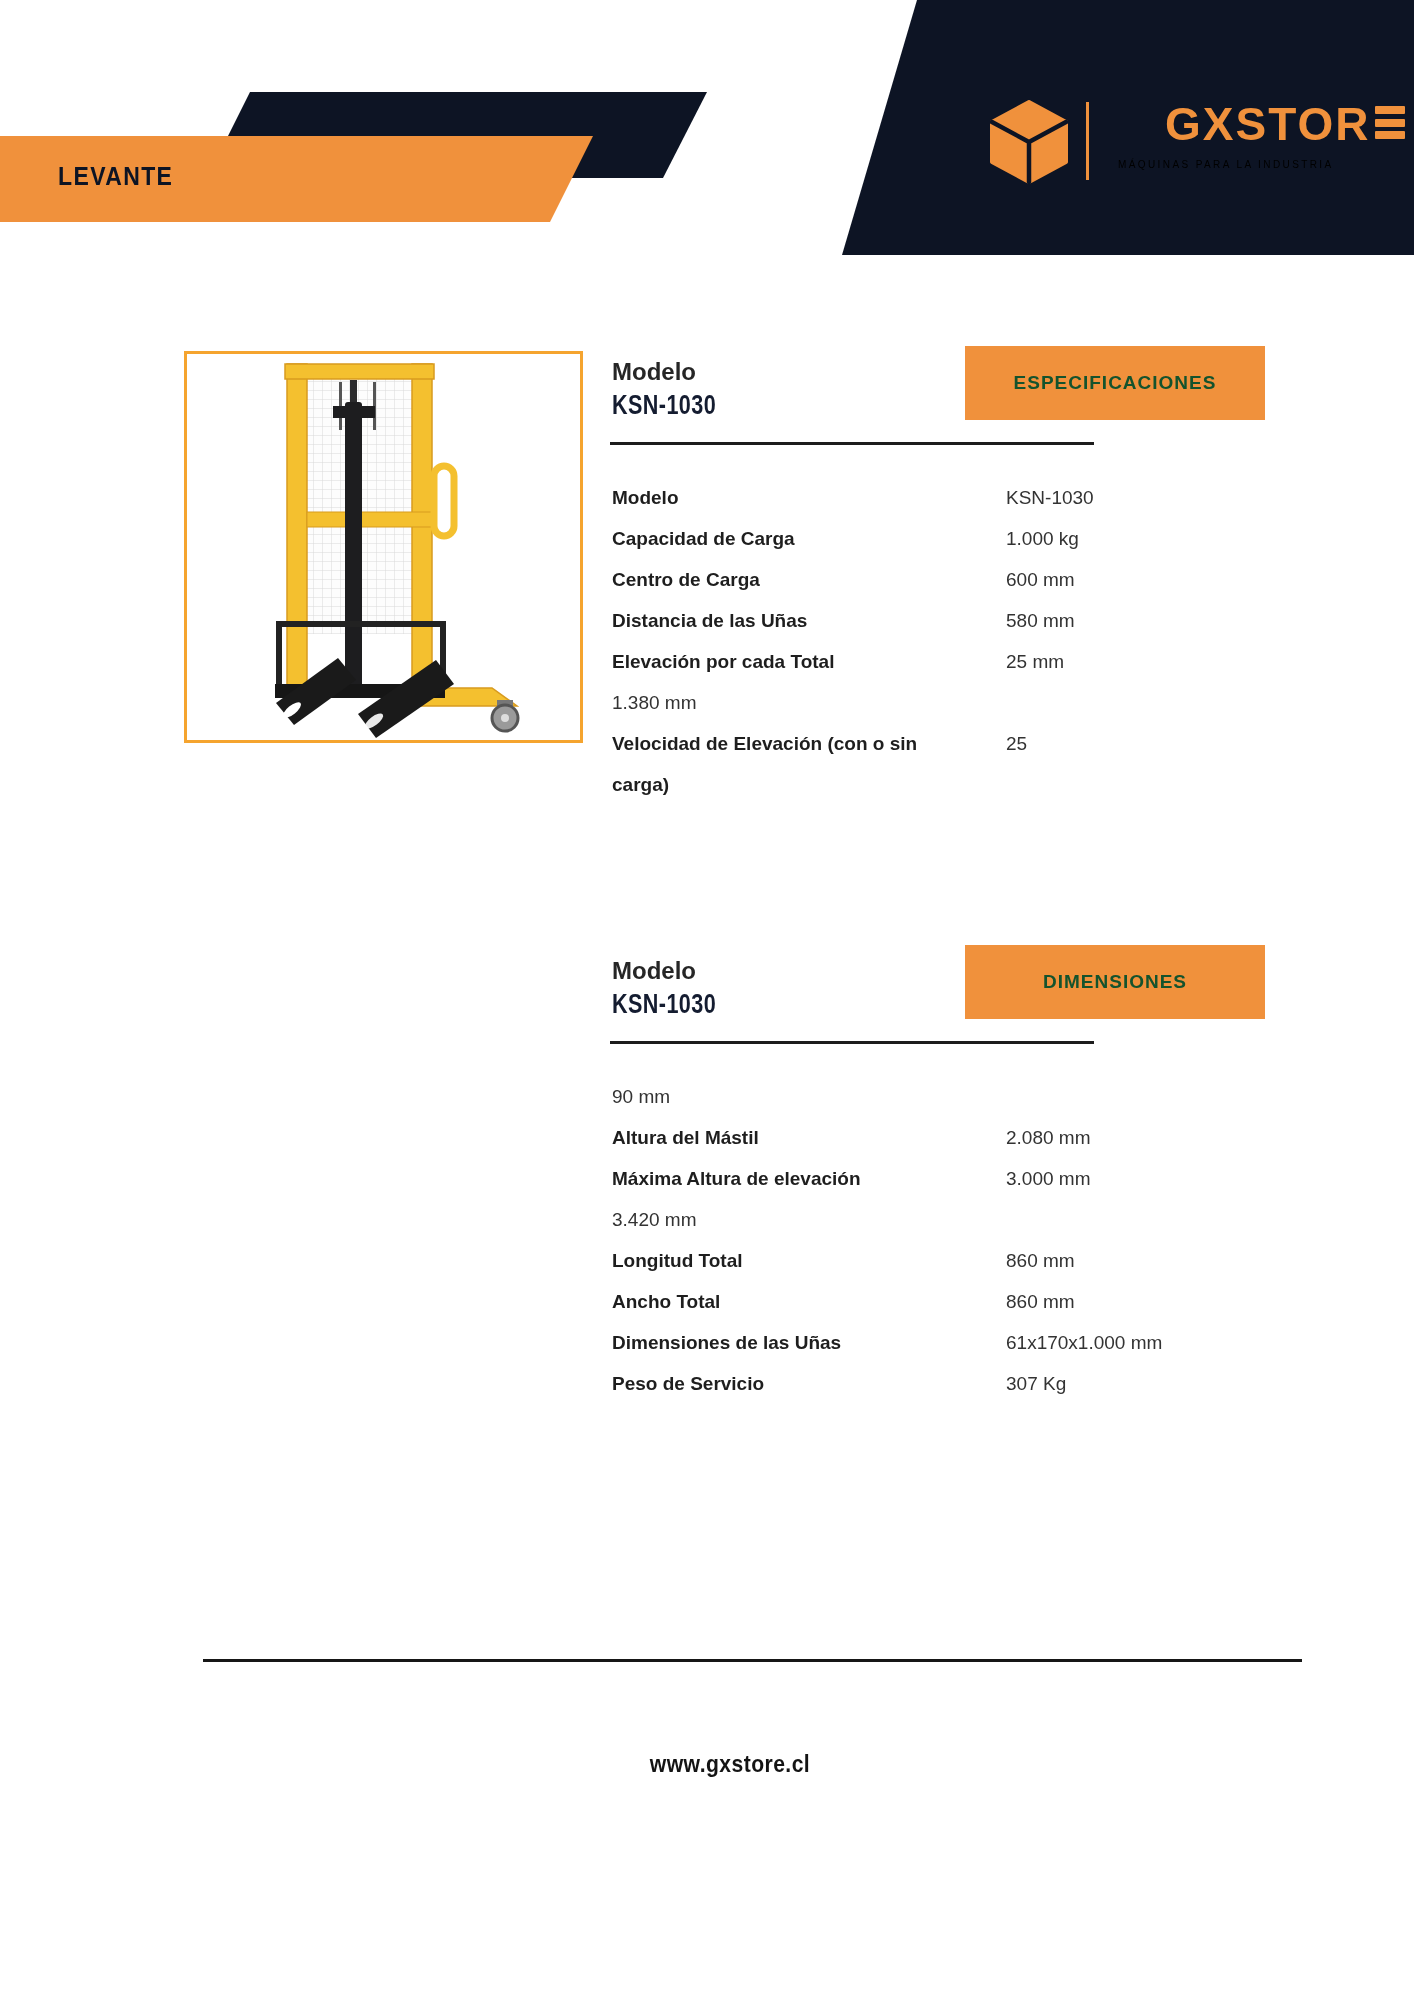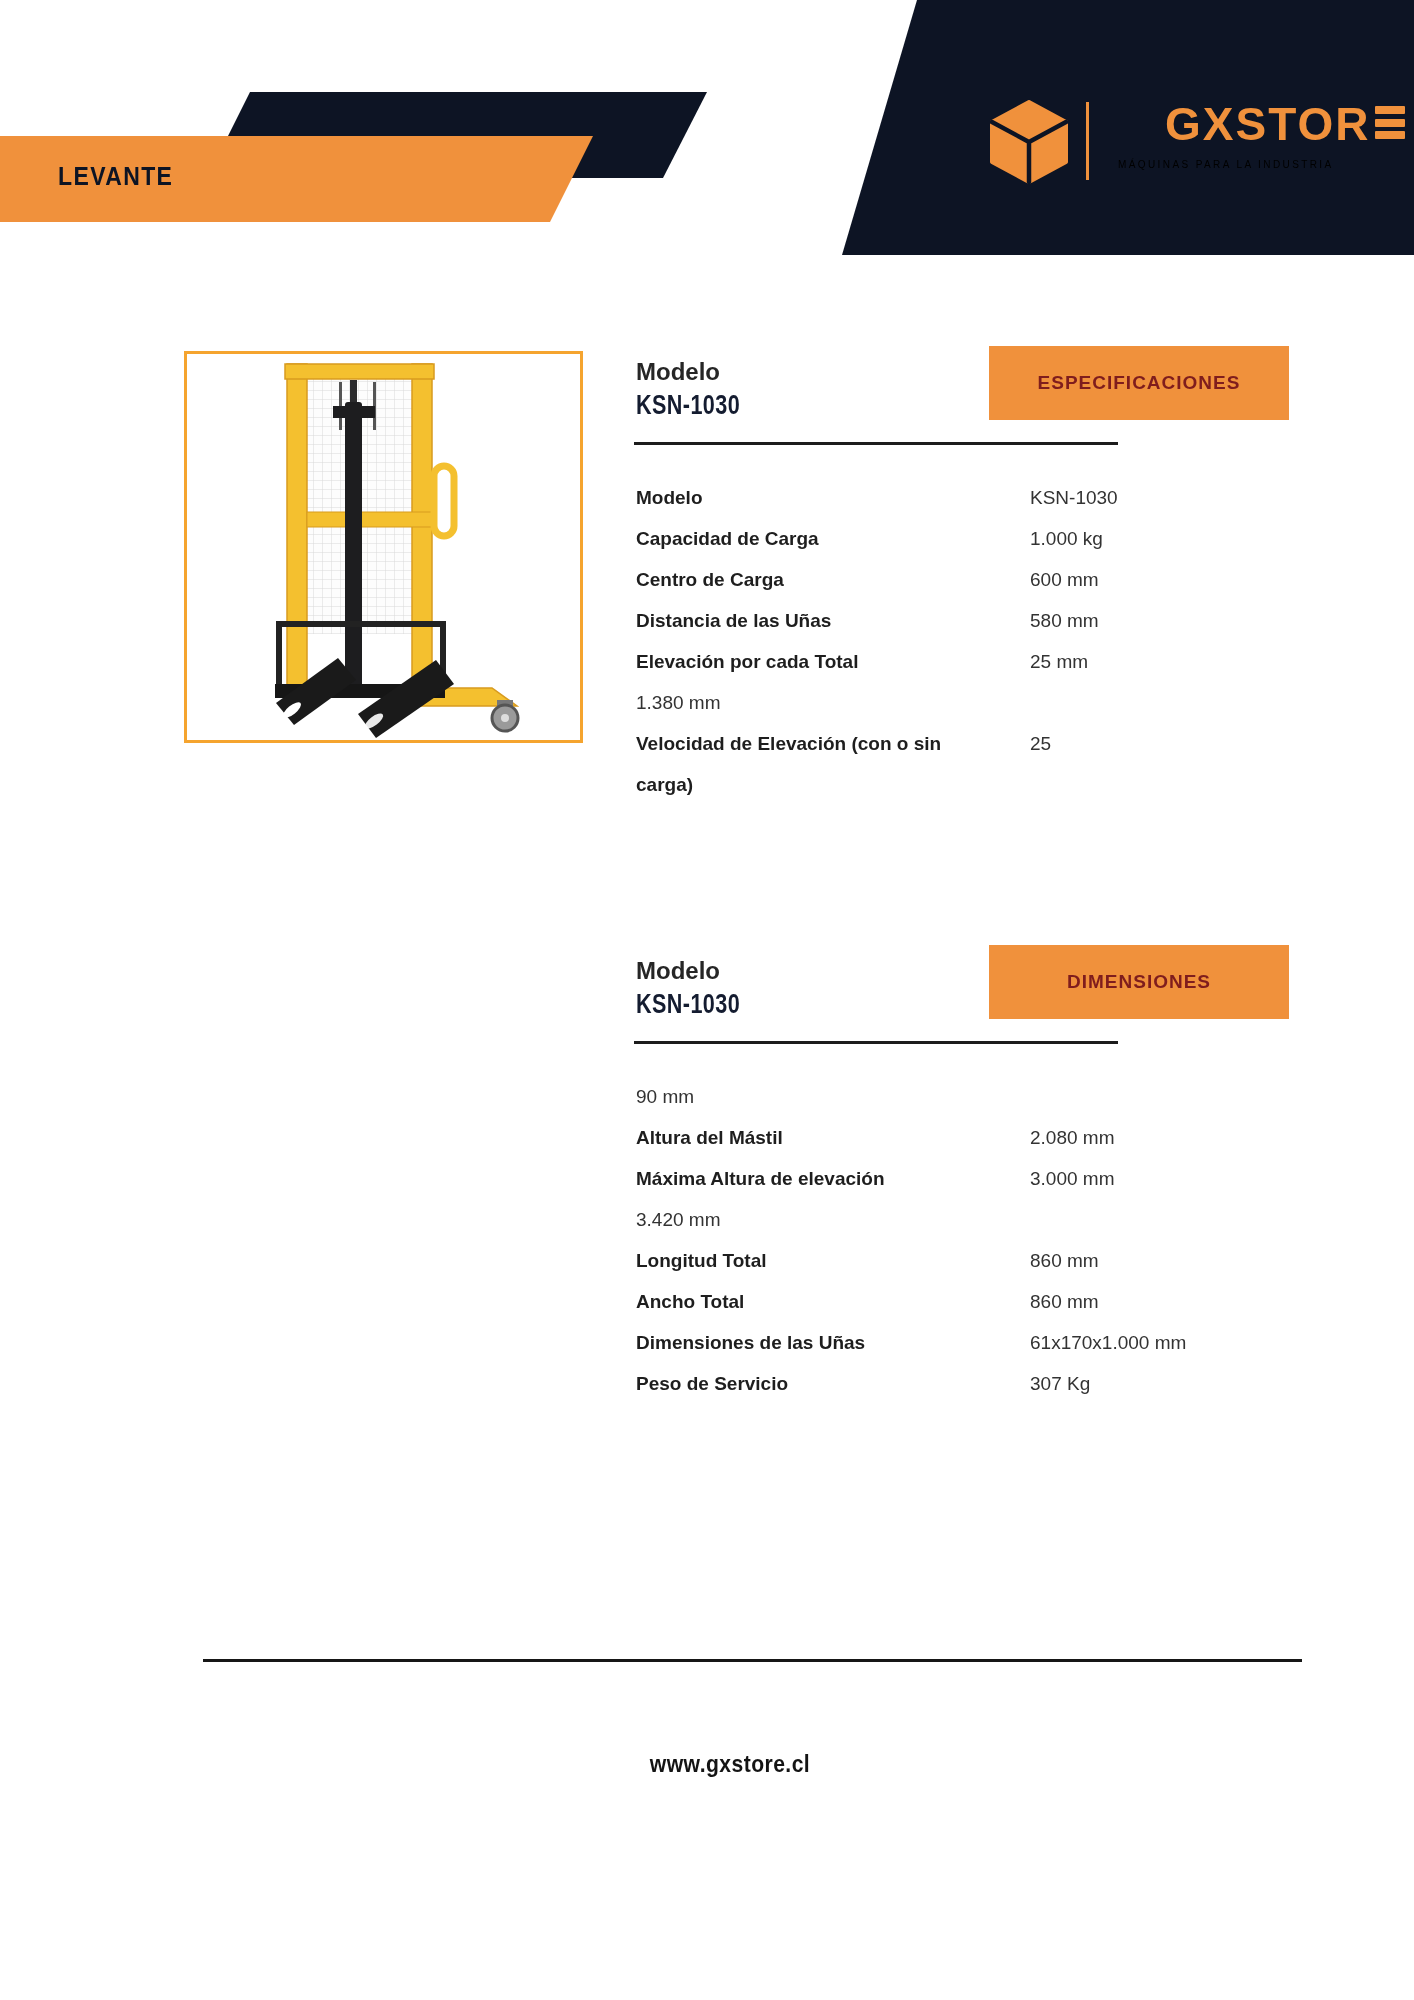--- a/index.html
+++ b/index.html
@@ -29,34 +29,34 @@
   .brand-tagline{
     position:absolute;left:133px;top:64px;font-size:10px;font-weight:500;
     color:#000000;letter-spacing:2.4px;white-space:nowrap;
   }
   
   .img-box{
     position:absolute;left:184px;top:351px;width:399px;height:392px;
     border:3px solid #F5A42F;box-sizing:border-box;background:#fff;
   }
   
-  .sec{position:absolute;left:612px;width:660px;margin-left:24px;}
+  .sec{position:absolute;left:612px;width:660px;}
   .sec-1{top:346px;height:480px;}
   .sec-2{top:945px;height:480px;}
   .sec-heading{position:absolute;left:0;top:12px;font-size:24px;font-weight:700;color:#262626;}
   .sec-model{
     position:absolute;left:0;top:44px;font-size:27px;font-weight:700;color:#141C30;
     letter-spacing:.5px;transform:scaleX(.8);transform-origin:left top;white-space:nowrap;
   }
   .sec-underline{position:absolute;left:-2px;top:96px;width:484px;height:3px;background:#1c1c1c;}
   .badge{
     position:absolute;left:353px;top:0;width:300px;height:74px;background:#F0913C;
     display:flex;align-items:center;justify-content:center;
   }
-  .badge span{font-size:19px;font-weight:700;color:#7f1d1d;letter-spacing:1px;white-space:nowrap;}
+  .badge span{font-size:19px;font-weight:700;color:#14532d;letter-spacing:1px;white-space:nowrap;}
   .rows{position:absolute;left:0;top:131px;right:0;}
   .row{display:flex;align-items:flex-start;}
   .row .lbl{
     width:394px;box-sizing:border-box;padding-right:54px;
     font-size:19px;font-weight:700;color:#1e1e1e;line-height:41px;
   }
   .row .val{font-size:19px;font-weight:400;color:#333;line-height:41px;white-space:nowrap;}
   
   .footer-rule{position:absolute;left:203px;top:1659px;width:1099px;height:3px;background:#161616;}
   .site{

